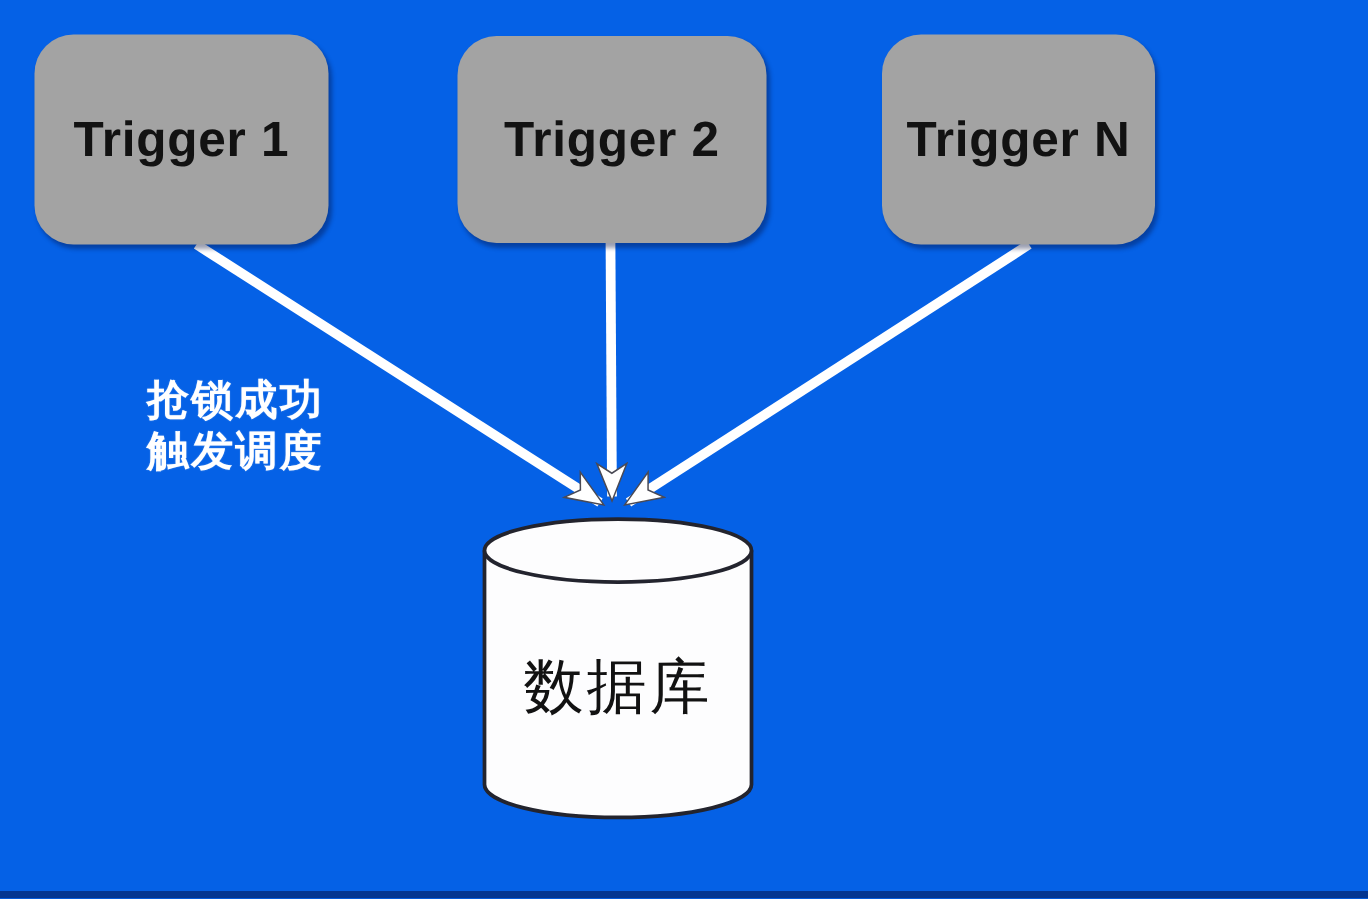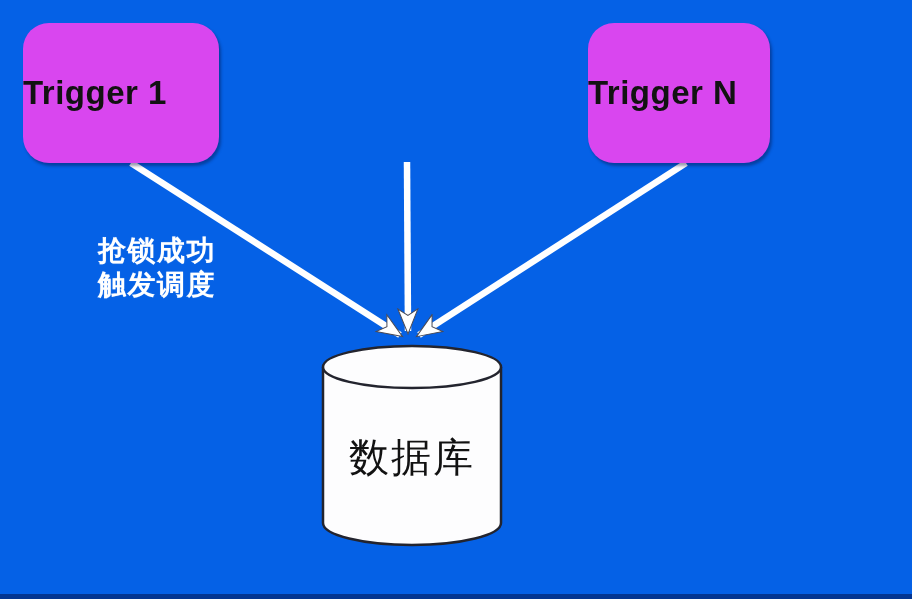--- a/index.html
+++ b/index.html
@@ -2,33 +2,33 @@
 <html><head>
 <meta charset="utf-8">
 <style>
   html,body{margin:0;padding:0;background:#0561e6;}
   .canvas{
     position:relative;width:912px;height:599px;overflow:hidden;
     background:#0561e6;
     font-family:"Liberation Sans","DejaVu Sans",sans-serif;
   }
   .node{
-    position:absolute;background:#d946ef;border-radius:26px;
-    display:flex;align-items:center;
+    position:absolute;background:#a3a3a3;border-radius:26px;
+    display:flex;align-items:center;justify-content:center;
     font-weight:bold;font-size:33px;color:#121212;letter-spacing:.5px;
     box-shadow:2px 3px 3px rgba(5,15,60,.40);
   }
   #trigger1{left:23px;top:23px;width:196px;height:140px;}
   #trigger2{left:305px;top:24px;width:206px;height:138px;}
   #trigger3{left:588px;top:23px;width:182px;height:140px;}
   .annotation{
     position:absolute;color:#ffffff;font-size:28px;font-weight:600;
     line-height:34px;letter-spacing:1.5px;text-shadow:0 0 1px rgba(255,255,255,.4);
   }
-  #ann-left{left:98px;top:234px;}
+  #ann-left{left:98px;top:250px;}
   #ann-right{left:572px;top:253px;}
   .annotation span{display:block;}
   svg.layer{position:absolute;left:0;top:0;}
   .db-label{
     position:absolute;left:323px;top:430px;width:178px;text-align:center;
     font-size:40px;font-weight:normal;color:#121212;letter-spacing:2px;
   }
   .bottom-strip{
     position:absolute;left:0;bottom:0;width:912px;height:5px;
     background:rgba(3,20,75,.55);
@@ -52,20 +52,23 @@
     </g>
 
     <line x1="131" y1="163" x2="400" y2="335" stroke="#ffffff" stroke-width="6.5" marker-end="url(#ah)"></line>
     <line x1="407" y1="162" x2="408" y2="331" stroke="#ffffff" stroke-width="6.5" marker-end="url(#ah)"></line>
     <line x1="686" y1="163" x2="419" y2="335" stroke="#ffffff" stroke-width="6.5" marker-end="url(#ah)"></line>
   </svg>
 
   <div class="node" id="trigger1">
     <span>Trigger 1</span>
   </div>
+  <div class="node" id="trigger2">
+    <span>Trigger 2</span>
+  </div>
   <div class="node" id="trigger3">
     <span>Trigger N</span>
   </div>
 
   <div class="db-label">数据库</div>
 
   <div class="annotation" id="ann-left">
     <span>抢锁成功</span>
     <span>触发调度</span>
   </div>

